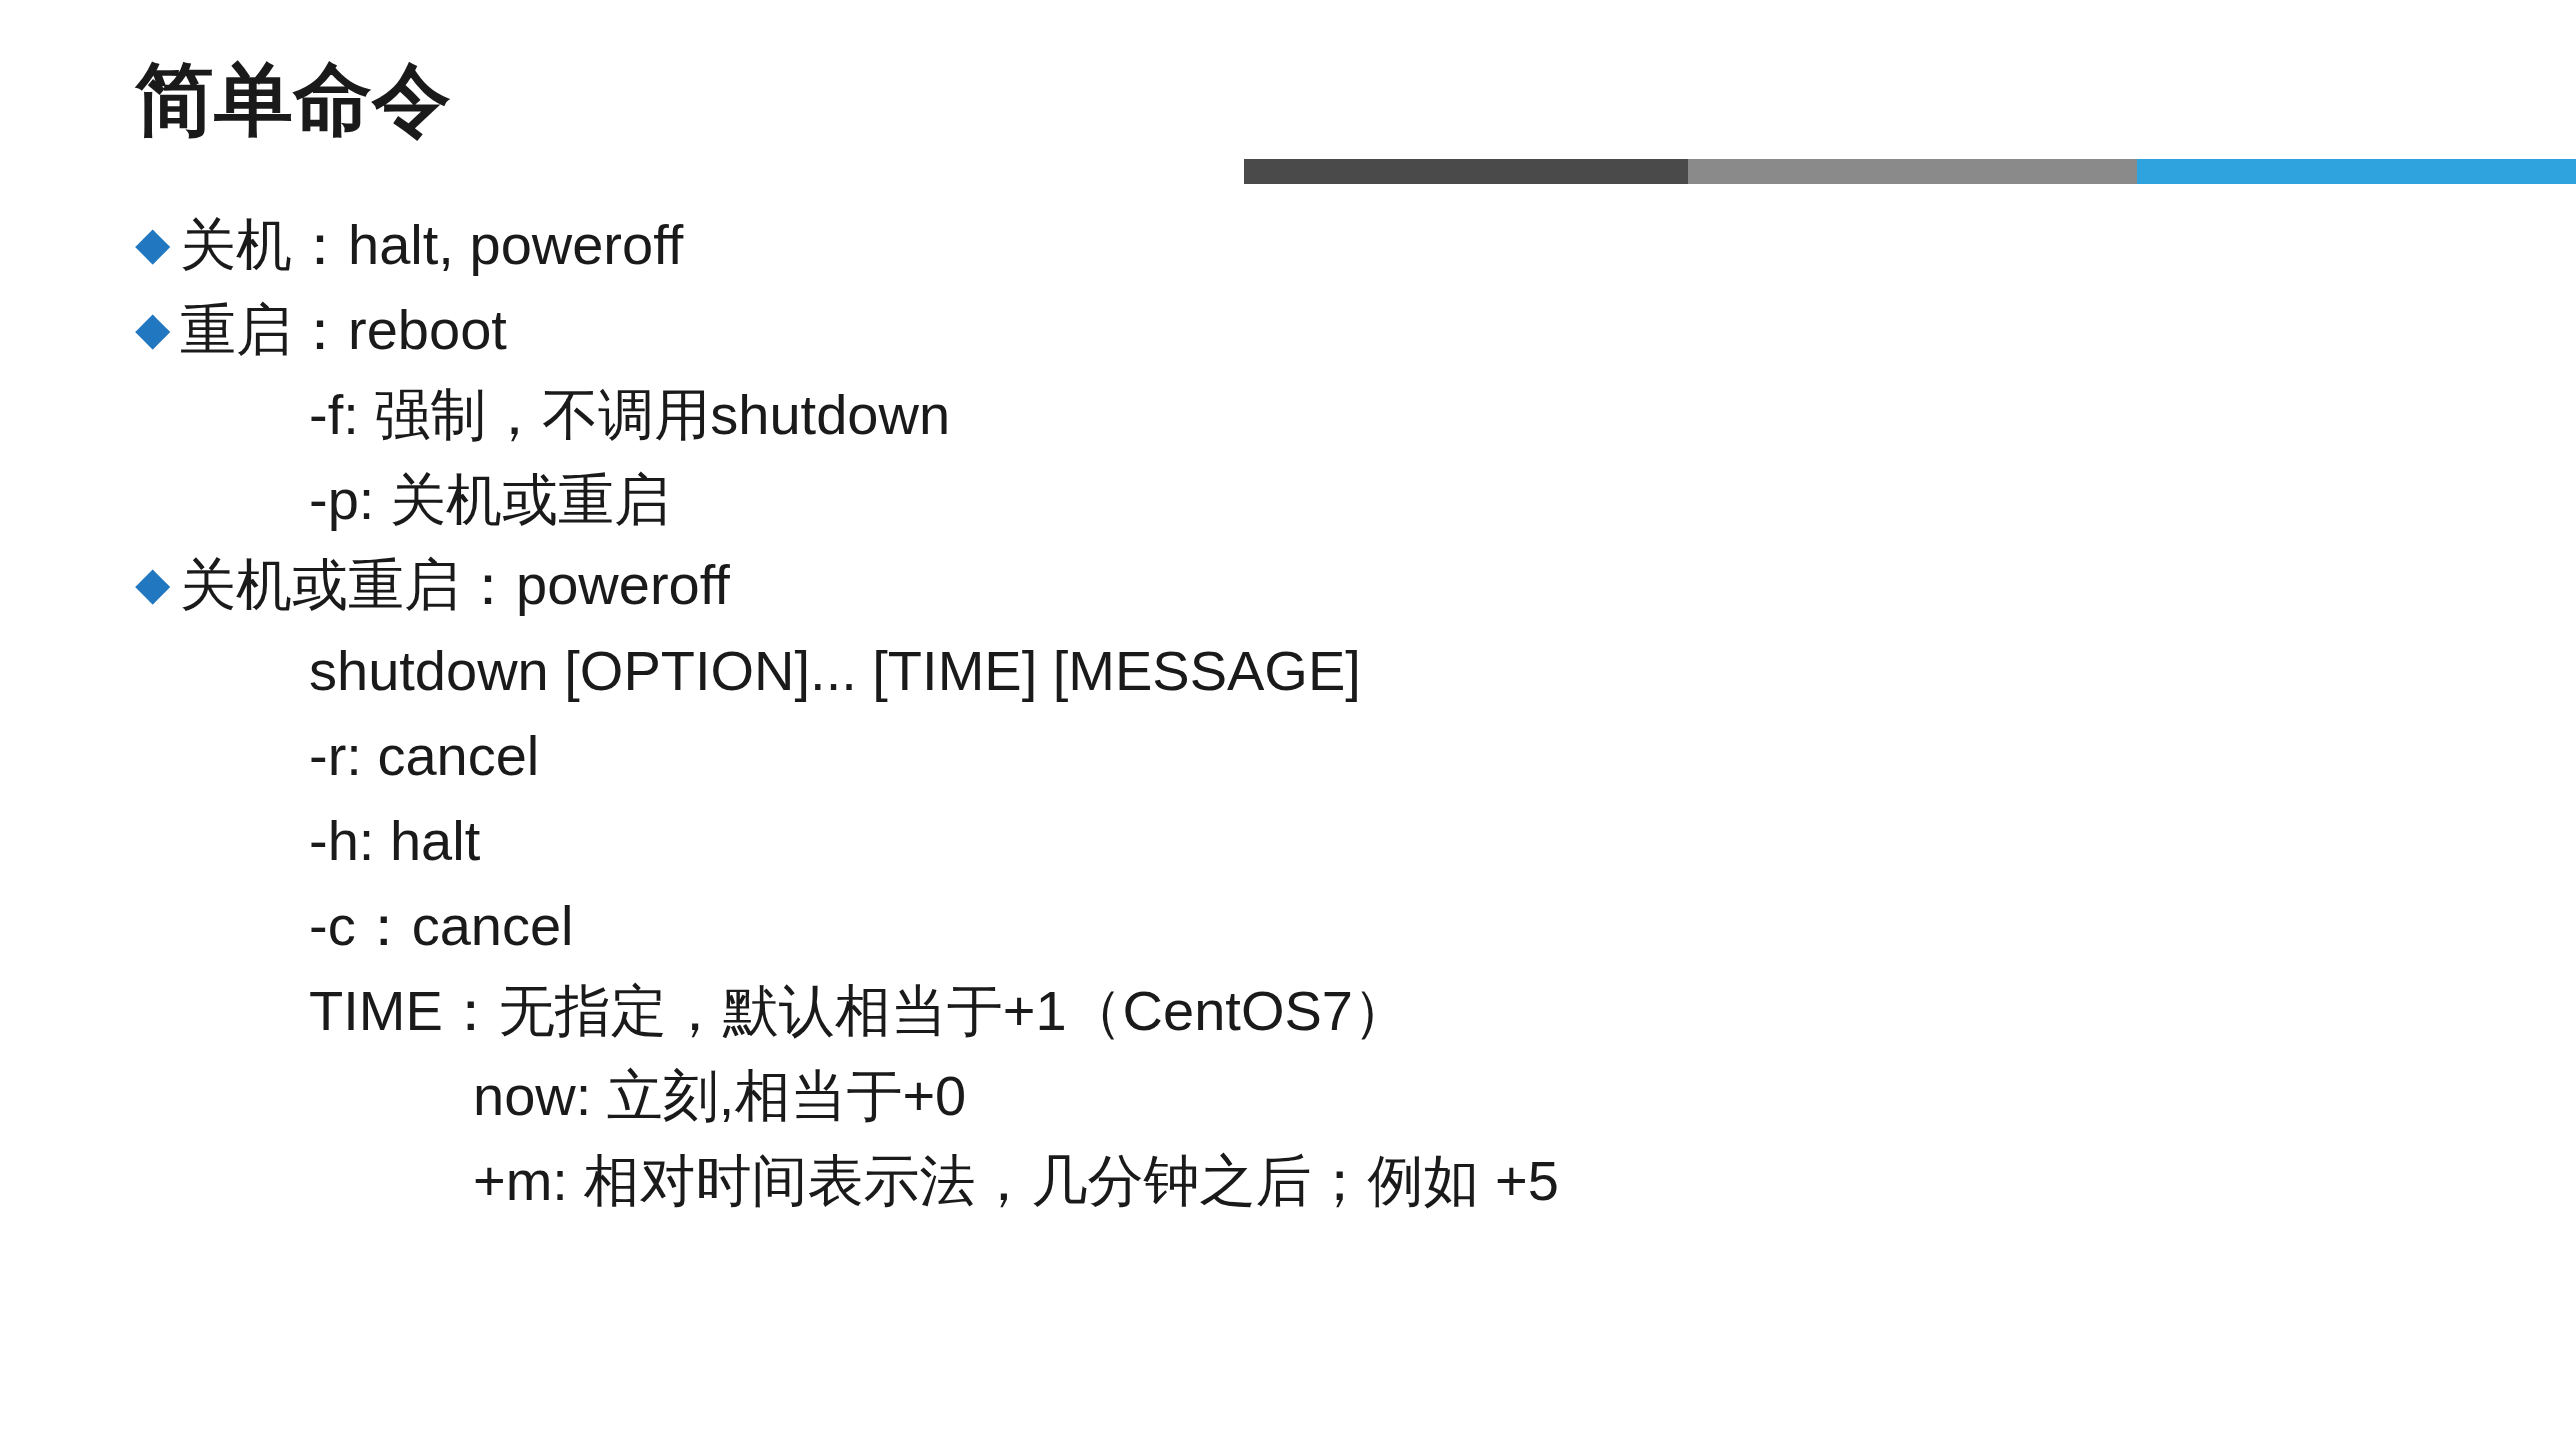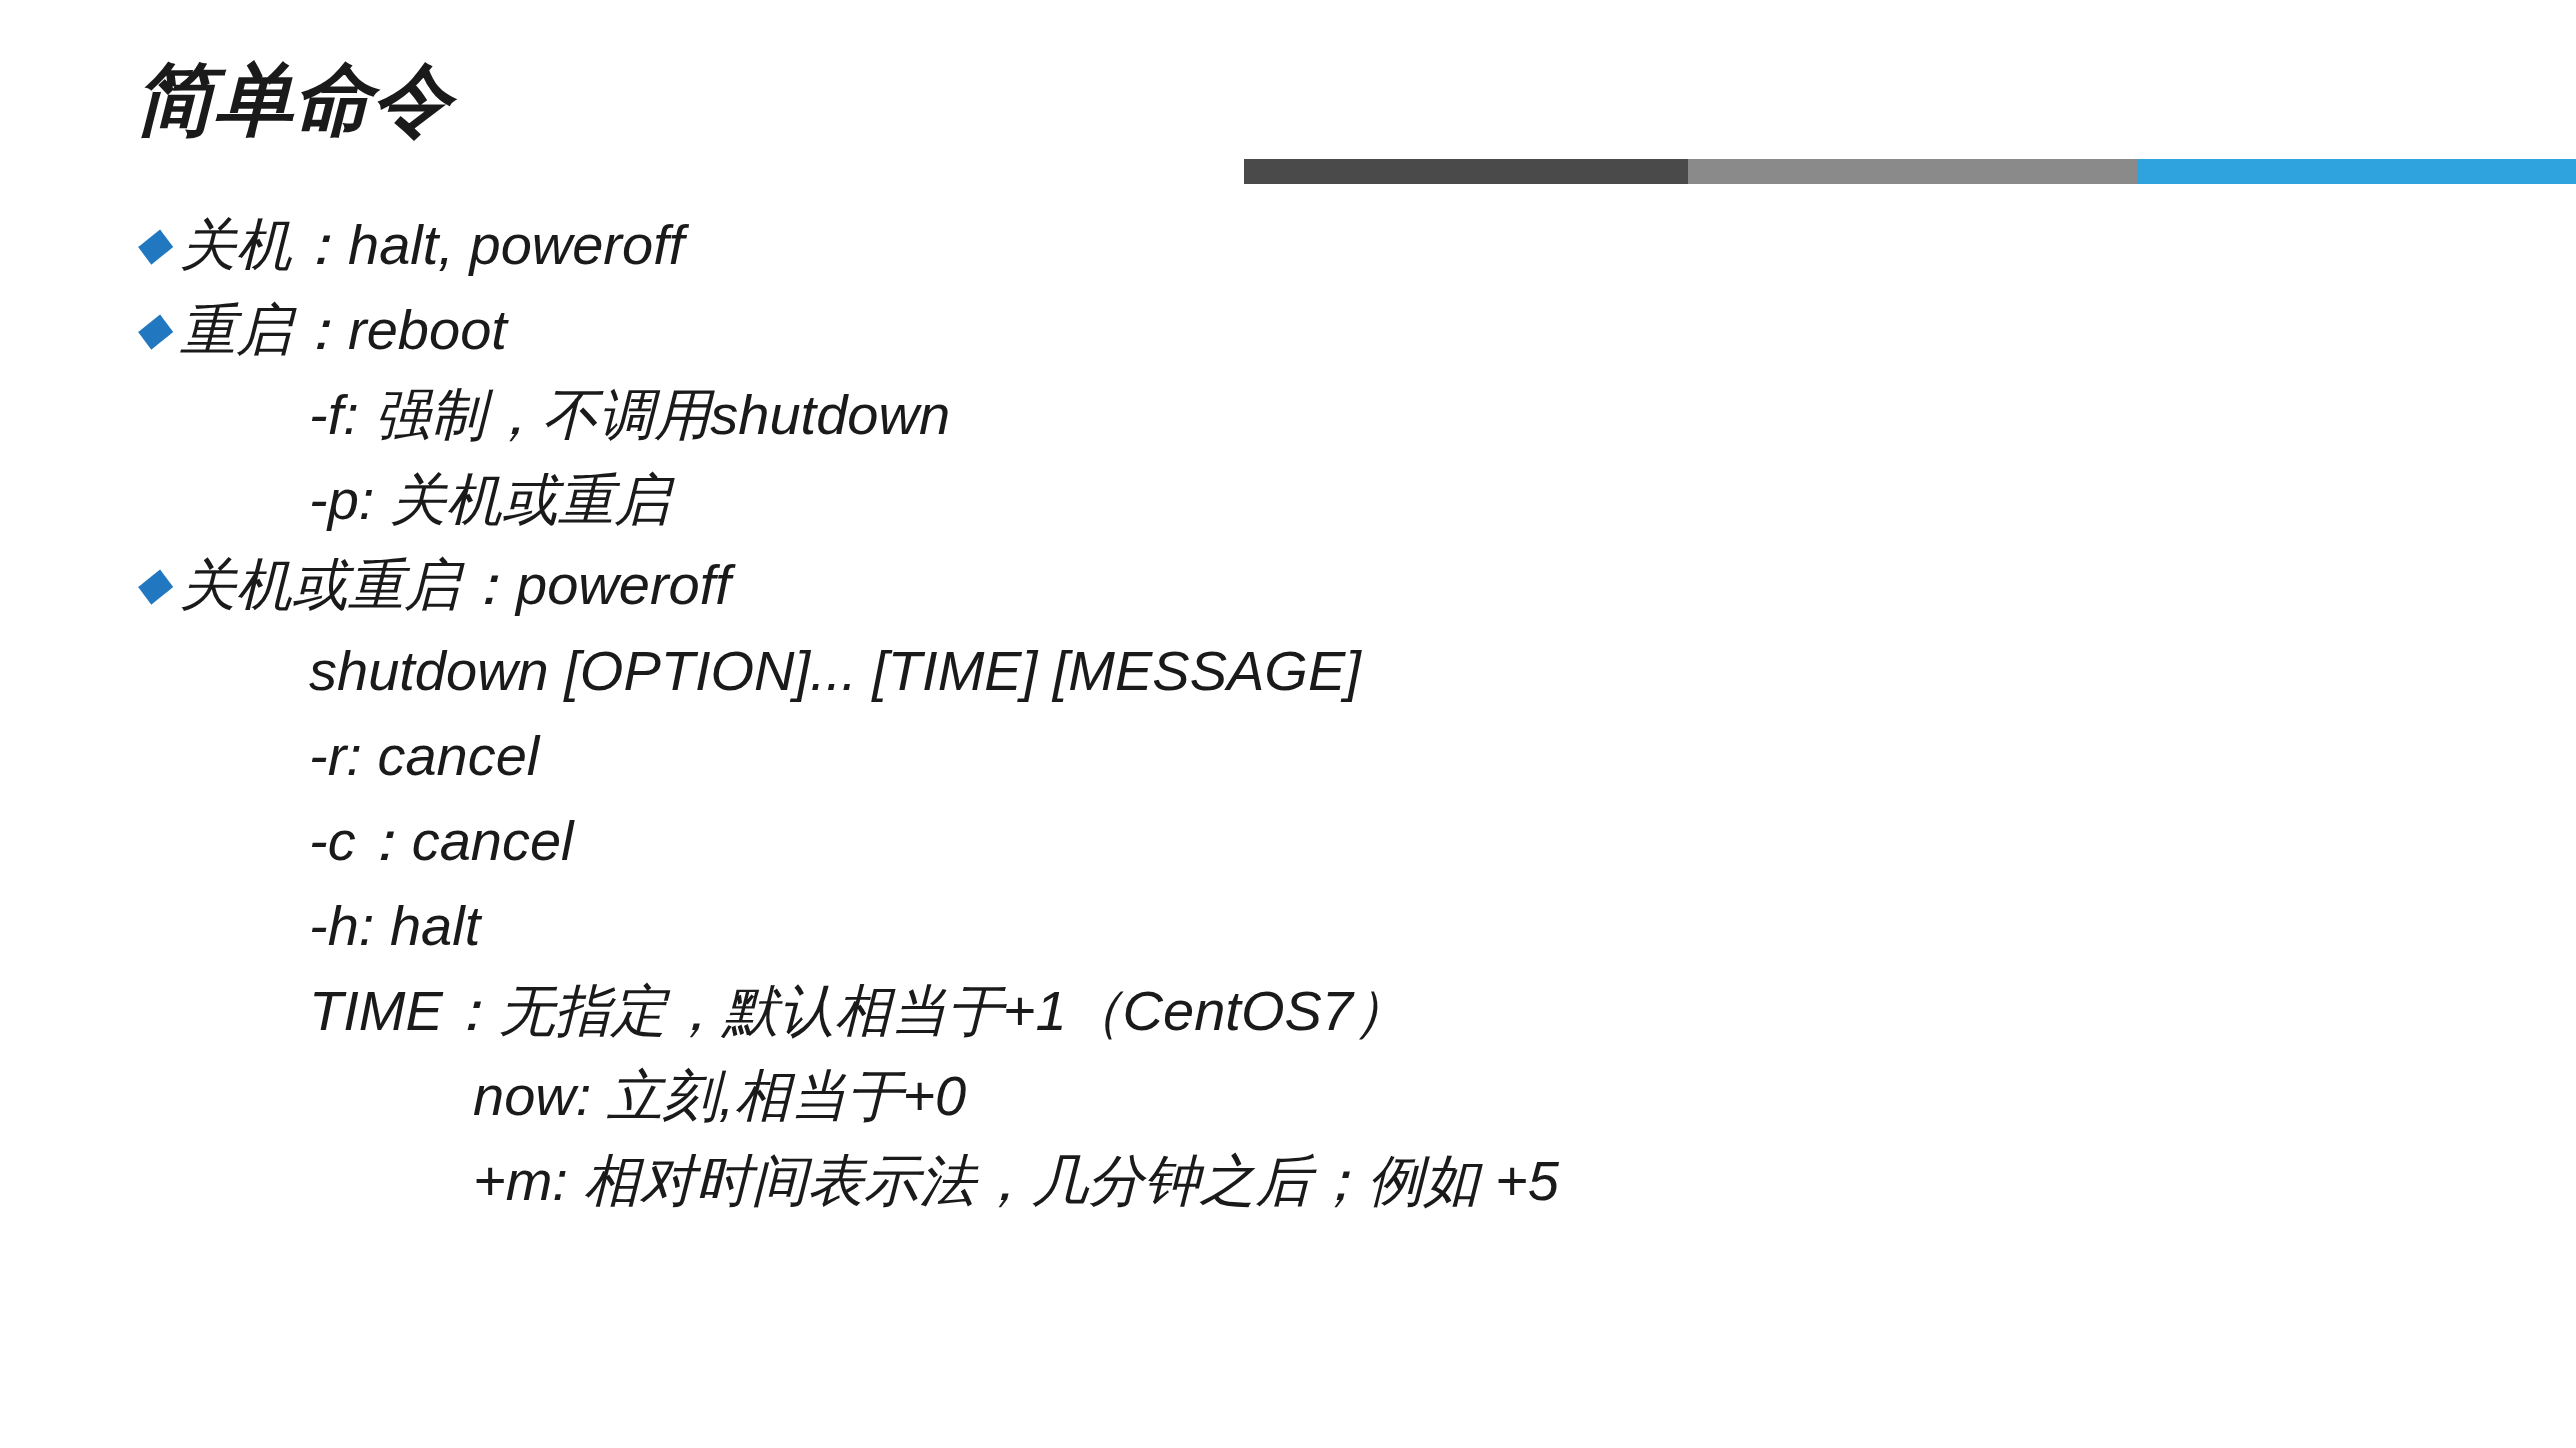--- a/index.html
+++ b/index.html
@@ -12,21 +12,20 @@
       background: #ffffff;
       width: 2576px;
       height: 1449px;
       position: relative;
     }
     .slide {
       padding: 48px 0 0 135px;
       position: relative;
       width: 100%;
       height: 100%;
-      font-style: italic;
     }
     .title {
       font-size: 79px;
       font-weight: 900;
       color: #1a1a1a;
       margin-bottom: 48px;
     }
     .decorative-bars {
       position: absolute;
       top: 159px;
@@ -96,21 +95,21 @@
     </div>
     <div class="sub-line">-f: 强制，不调用shutdown</div>
     <div class="sub-line">-p: 关机或重启</div>
 
     <div class="bullet-line">
       <span class="diamond-bullet">◆</span>
       <span>关机或重启：poweroff</span>
     </div>
     <div class="sub-line">shutdown [OPTION]...  [TIME] [MESSAGE]</div>
     <div class="sub-line">-r: cancel</div>
+    <div class="sub-line">-h: halt</div>
     <div class="sub-line">-c：cancel</div>
-    <div class="sub-line">-h: halt</div>
     <div class="sub-line">TIME：无指定，默认相当于+1（CentOS7）</div>
     <div class="sub-line-2">now: 立刻,相当于+0</div>
     <div class="sub-line-2">+m: 相对时间表示法，几分钟之后；例如 +5</div>
 
   </div>
 </div>
 
 
 </body></html>

